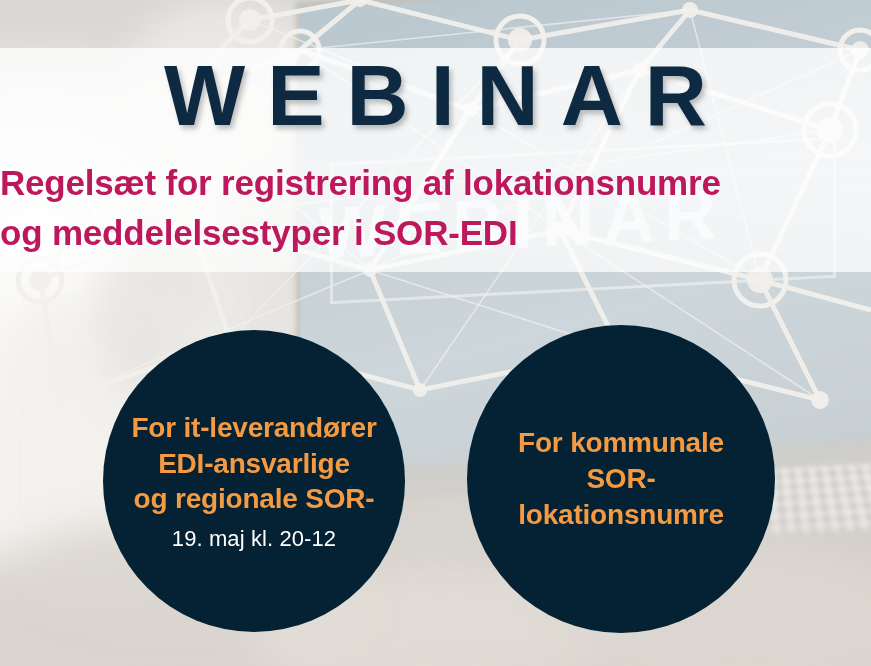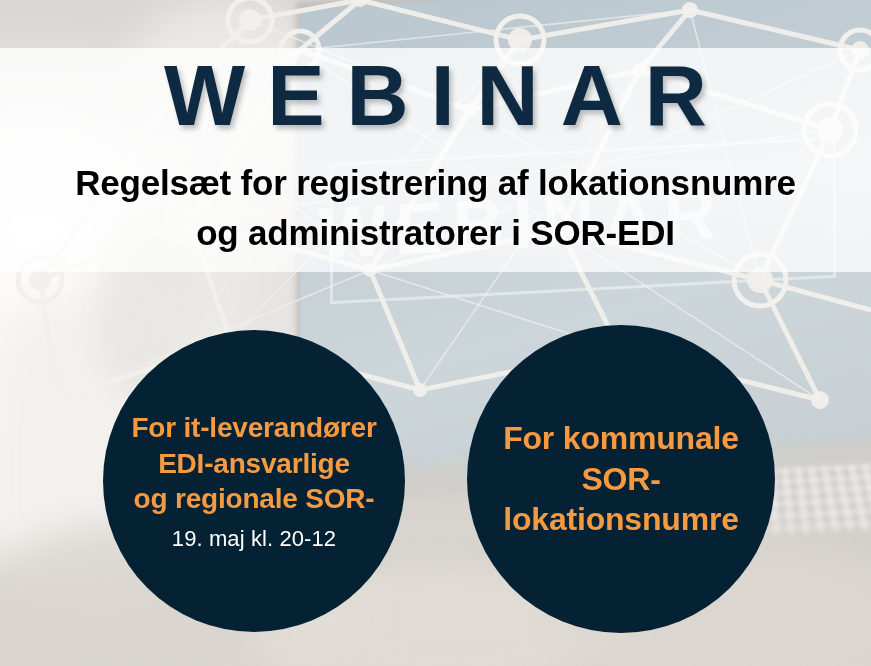--- a/index.html
+++ b/index.html
@@ -104,23 +104,22 @@
     text-align:center;
     font-size:86px;font-weight:700;
     letter-spacing:22px;
     text-indent:22px;
     color:#0e2a42;
     line-height:1;
     text-shadow:3px 4px 5px rgba(80,80,80,.35);
   }
   .subtitle{
     position:absolute;left:0;top:158px;width:871px;
-    text-align:center;
     font-size:35px;font-weight:700;
-    color:#000000;
+    color:#be185d;
     line-height:1.42;
     letter-spacing:-.2px;
     text-shadow:1px 1px 2px rgba(255,255,255,.55);
   }
 
   
   .circle{
     position:absolute;border-radius:50%;
     background:#042234;
     display:flex;flex-direction:column;
@@ -138,21 +137,21 @@
     letter-spacing:-.2px;
     padding:0 20px;
   }
   .circle .ctime{
     color:#ffffff;
     font-weight:400;
     font-size:22px;
     margin-top:9px;
     letter-spacing:.1px;
   }
-  .circle.right .ctitle{font-size:32px;}
+  .circle.right .ctitle{font-size:28px;}
   .circle.right .ctime{margin-top:7px;}
 </style>
 </head>
 <body>
 
 <div id="poster">
 
   <div class="photo-layer">
     <div class="bg-base"></div>
 
@@ -228,21 +227,21 @@
       </g>
     </svg>
   </div>
 
   <div class="band"></div>
 
   <div class="headline">WEBINAR</div>
 
   <div class="subtitle">
     <div>Regelsæt for registrering af lokationsnumre</div>
-    <div>og administratorer i SOR-EDI</div>
+    <div>og meddelelsestyper i SOR-EDI</div>
   </div>
 
   <div class="circle left">
     <div class="ctitle">
       <div>For it-leverandører</div>
       <div>EDI-ansvarlige</div>
       <div>og regionale SOR-</div>
     </div>
     <div class="ctime">19. maj kl. 20-12</div>
   </div>

